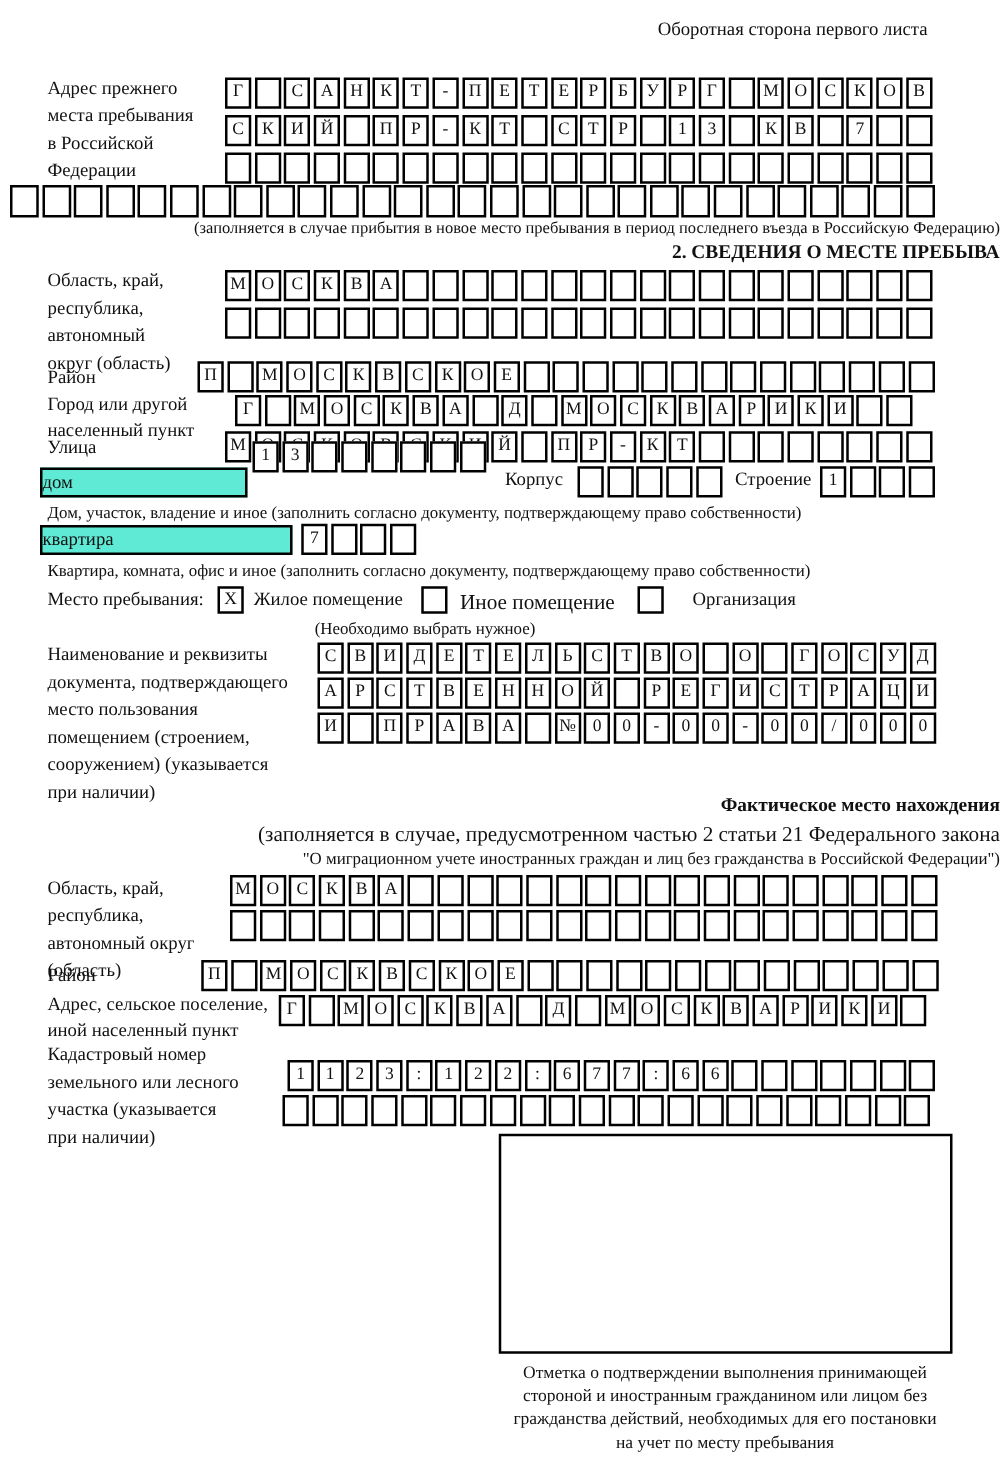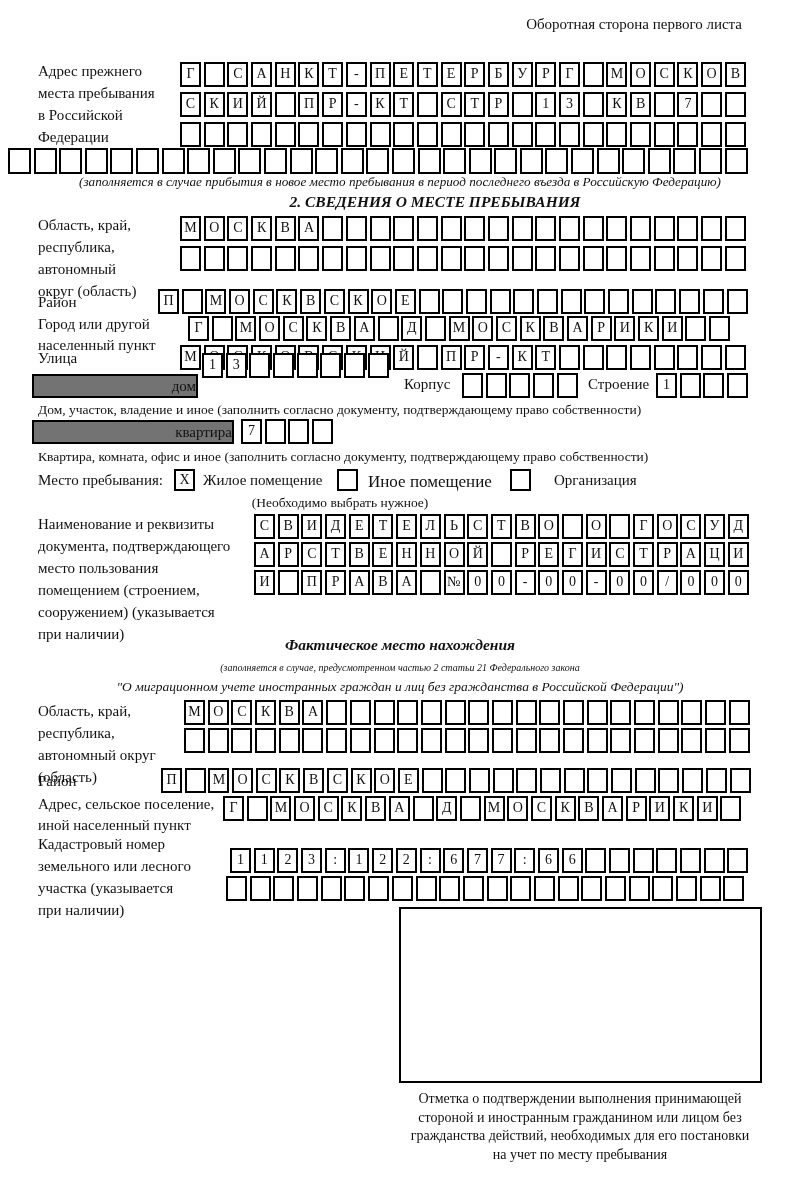--- a/index.html
+++ b/index.html
@@ -4,32 +4,32 @@
 <style>
   html,body{margin:0;padding:0;}
   body{
     width:800px;height:1180px;position:relative;background:#fff;color:#111;
     font-family:"Liberation Serif","DejaVu Serif",serif;overflow:hidden;
   }
   .abs{position:absolute;}
   .label{font-size:15px;line-height:22px;white-space:pre-line;}
   .label-tight{font-size:15px;line-height:21px;white-space:pre-line;}
   .cap{font-size:13.2px;line-height:16px;}
-  .center{text-align:center;width:800px;left:0;font-style:italic;}
+  .center{text-align:right;width:800px;left:0;}
   .bold{font-weight:bold;}
   .cgrid{white-space:nowrap;}
   .cell{
     display:inline-block;box-sizing:border-box;width:21px;height:25px;
     border:2px solid #000;margin-right:2.7px;background:#fff;
     font-size:14px;line-height:20px;text-align:center;vertical-align:top;
   }
   .big .cell{width:23px;height:26px;margin-right:2.6px;}
   .namedbox{
-    box-sizing:border-box;border:2px solid #000;background:#737373;
-    font-size:15px;text-align:right;line-height:20px;
+    box-sizing:border-box;border:2px solid #000;background:#5eead4;
+    font-size:15px;text-align:left;line-height:20px;
   }
   .chk{
     box-sizing:border-box;width:21px;height:22px;border:2px solid #000;background:#fff;
     font-size:14px;line-height:18px;text-align:center;
   }
   .bigbox{box-sizing:border-box;border:2px solid #000;background:#fff;}
 </style>
 </head>
 <body>
 
@@ -89,21 +89,21 @@
 документа, подтверждающего
 место пользования
 помещением (строением,
 сооружением) (указывается
 при наличии)</div>
 <div class="abs cgrid" style="left:254px;top:514px;"><span class="cell">С</span><span class="cell">В</span><span class="cell">И</span><span class="cell">Д</span><span class="cell">Е</span><span class="cell">Т</span><span class="cell">Е</span><span class="cell">Л</span><span class="cell">Ь</span><span class="cell">С</span><span class="cell">Т</span><span class="cell">В</span><span class="cell">О</span><span class="cell"></span><span class="cell">О</span><span class="cell"></span><span class="cell">Г</span><span class="cell">О</span><span class="cell">С</span><span class="cell">У</span><span class="cell">Д</span></div>
 <div class="abs cgrid" style="left:254px;top:542px;"><span class="cell">А</span><span class="cell">Р</span><span class="cell">С</span><span class="cell">Т</span><span class="cell">В</span><span class="cell">Е</span><span class="cell">Н</span><span class="cell">Н</span><span class="cell">О</span><span class="cell">Й</span><span class="cell"></span><span class="cell">Р</span><span class="cell">Е</span><span class="cell">Г</span><span class="cell">И</span><span class="cell">С</span><span class="cell">Т</span><span class="cell">Р</span><span class="cell">А</span><span class="cell">Ц</span><span class="cell">И</span></div>
 <div class="abs cgrid" style="left:254px;top:570px;"><span class="cell">И</span><span class="cell"></span><span class="cell">П</span><span class="cell">Р</span><span class="cell">А</span><span class="cell">В</span><span class="cell">А</span><span class="cell"></span><span class="cell">№</span><span class="cell">0</span><span class="cell">0</span><span class="cell">-</span><span class="cell">0</span><span class="cell">0</span><span class="cell">-</span><span class="cell">0</span><span class="cell">0</span><span class="cell">/</span><span class="cell">0</span><span class="cell">0</span><span class="cell">0</span></div>
 
 <div class="abs center bold" style="top:636px;font-size:15.5px;">Фактическое место нахождения</div>
-<div class="abs cap center" style="top:660px;font-size:10px;">(заполняется в случае, предусмотренном частью 2 статьи 21 Федерального закона</div>
+<div class="abs cap center" style="top:660px;font-size:17px;">(заполняется в случае, предусмотренном частью 2 статьи 21 Федерального закона</div>
 <div class="abs cap center" style="top:679px;font-size:13.5px;">"О миграционном учете иностранных граждан и лиц без гражданства в Российской Федерации")</div>
 
 <div class="abs label" style="left:38px;top:700px;width:160px;">Область, край,
 республика,
 автономный округ
 (область)</div>
 <div class="abs cgrid" style="left:184px;top:700px;"><span class="cell">М</span><span class="cell">О</span><span class="cell">С</span><span class="cell">К</span><span class="cell">В</span><span class="cell">А</span><span class="cell"></span><span class="cell"></span><span class="cell"></span><span class="cell"></span><span class="cell"></span><span class="cell"></span><span class="cell"></span><span class="cell"></span><span class="cell"></span><span class="cell"></span><span class="cell"></span><span class="cell"></span><span class="cell"></span><span class="cell"></span><span class="cell"></span><span class="cell"></span><span class="cell"></span><span class="cell"></span></div>
 <div class="abs cgrid" style="left:184px;top:728px;"><span class="cell"></span><span class="cell"></span><span class="cell"></span><span class="cell"></span><span class="cell"></span><span class="cell"></span><span class="cell"></span><span class="cell"></span><span class="cell"></span><span class="cell"></span><span class="cell"></span><span class="cell"></span><span class="cell"></span><span class="cell"></span><span class="cell"></span><span class="cell"></span><span class="cell"></span><span class="cell"></span><span class="cell"></span><span class="cell"></span><span class="cell"></span><span class="cell"></span><span class="cell"></span><span class="cell"></span></div>
 
 <div class="abs label" style="left:38px;top:770px;">Район</div>

